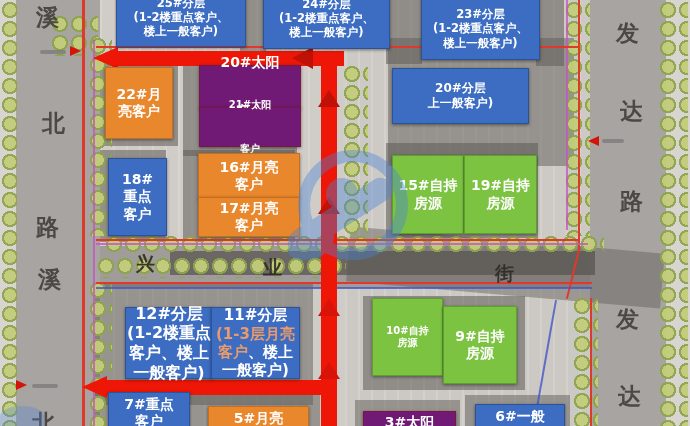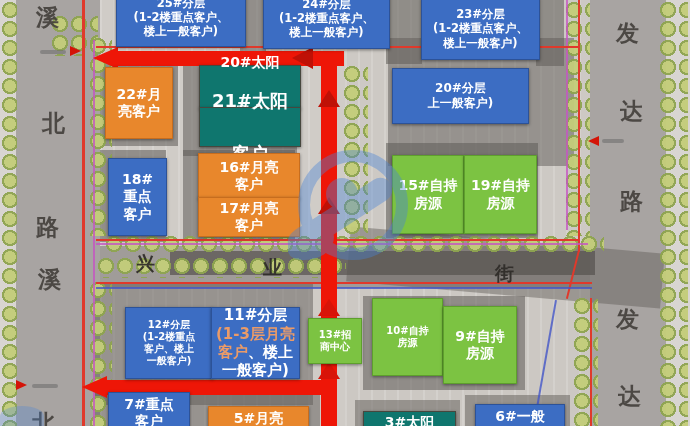--- a/index.html
+++ b/index.html
@@ -22,21 +22,21 @@
   .roadchar{position:absolute;font-size:23px;font-weight:600;color:#45413d;opacity:.92;line-height:1;}
   .stchar{position:absolute;font-size:19px;font-weight:600;color:#2e2b28;opacity:.92;line-height:1;}
   
   .box{position:absolute;display:flex;flex-direction:column;align-items:center;justify-content:center;
        color:#fff;font-weight:bold;text-align:center;line-height:1.22;
        box-shadow:0 1px 3px rgba(0,0,0,.45);z-index:30;}
   .box span{display:block;white-space:nowrap;}
   .box .inl{display:inline;}
   .blue{background:#3c6dc3;border:1px solid rgba(25,48,100,.45);}
   .orange{background:#e8872c;border:1px solid rgba(150,70,10,.4);}
-  .redbx{background:#0f766e;border:1px solid rgba(140,15,5,.45);gap:31px;}
+  .redbx{background:#701a75;border:1px solid rgba(140,15,5,.45);gap:31px;}
   .green{background:#7cc342;border:1px solid rgba(70,130,30,.55);}
   .otx{color:#eb9b68;}
   .topcut{justify-content:flex-start;}
   
   .band{position:absolute;background:#ee1607;z-index:20;}
   .ah{position:absolute;width:0;height:0;z-index:21;}
   .ah.left{border-top:11px solid transparent;border-bottom:11px solid transparent;border-right:25px solid #ee1607;}
   .ah.chevl{border-top:11px solid transparent;border-bottom:11px solid transparent;border-right:21px solid #bf1106;}
   .ah.up{border-left:11px solid transparent;border-right:11px solid transparent;border-bottom:17px solid #bf1106;}
   .ah.upb{border-left:11px solid transparent;border-right:11px solid transparent;border-bottom:17px solid #d81408;}
@@ -158,21 +158,21 @@
   </div>
 
   <div class="box orange" style="left:105px;top:67px;width:66px;height:70px;font-size:14px">
     <span>22#月</span>
       <span>亮客户</span>
   </div>
   <div class="box redbx" style="left:199px;top:65px;width:100px;height:42px;font-size:14px">
     <span>20#太阳</span>
       <span>客户</span>
   </div>
-  <div class="box redbx" style="left:199px;top:107px;width:100px;height:38px;font-size:18px">
+  <div class="box redbx" style="left:199px;top:107px;width:100px;height:38px;font-size:10px">
     <span>21#太阳</span>
       <span>客户</span>
   </div>
   <div class="box blue" style="left:392px;top:68px;width:135px;height:54px;font-size:12px">
     <span>20#分层</span>
       <span>上一般客户)</span>
   </div>
 
   <div class="box blue" style="left:108px;top:158px;width:57px;height:76px;font-size:14px">
     <span>18#</span>
@@ -189,36 +189,32 @@
   </div>
   <div class="box green" style="left:392px;top:155px;width:70px;height:77px;font-size:14px">
     <span>15#自持</span>
       <span>房源</span>
   </div>
   <div class="box green" style="left:464px;top:155px;width:71px;height:77px;font-size:14px">
     <span>19#自持</span>
       <span>房源</span>
   </div>
 
-  <div class="box blue" style="left:125px;top:307px;width:86px;height:70px;font-size:10px">
+  <div class="box blue" style="left:125px;top:307px;width:86px;height:70px;font-size:16px">
     <span>12#分层</span>
       <span>(1-2楼重点</span>
       <span>客户、楼上</span>
       <span>一般客户)</span>
   </div>
   <div class="box blue" style="left:211px;top:307px;width:87px;height:70px;font-size:15px">
     <span>11#分层</span>
     <span class="otx">(1-3层月亮</span>
     <span><span class="inl otx">客户</span><span class="inl">、楼上</span></span>
     <span>一般客户)</span>
   </div>
-  <div class="box green" style="left:308px;top:318px;width:52px;height:44px;font-size:10px;z-index:32">
-    <span>13#招</span>
-      <span>商中心</span>
-  </div>
   <div class="box green" style="left:372px;top:298px;width:69px;height:76px;font-size:10px">
     <span>10#自持</span>
       <span>房源</span>
   </div>
   <div class="box green" style="left:443px;top:306px;width:72px;height:76px;font-size:14px">
     <span>9#自持</span>
       <span>房源</span>
   </div>
 
   <div class="box blue topcut" style="left:108px;top:392px;width:80px;height:34px;font-size:14px;padding-top:3px">

